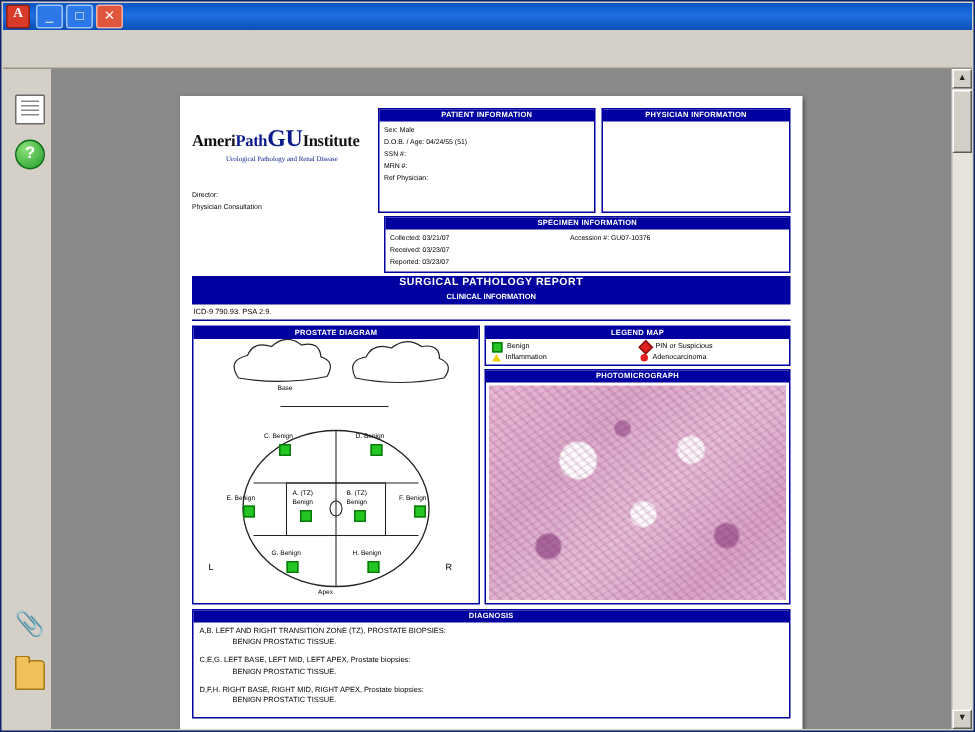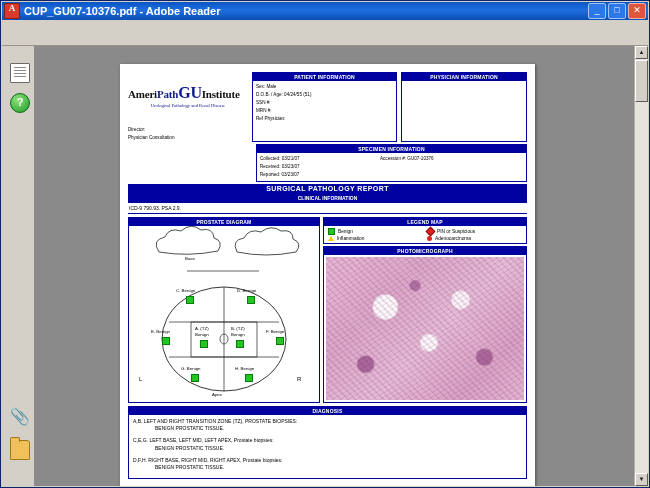--- a/index.html
+++ b/index.html
@@ -405,21 +405,20 @@
   .diag-text .indent { padding-left: 22px; }
   .diag-text p { margin: 0 0 4px 0; }
 </style>
 </head>
 <body>
 
 <div id="app">
 
   <div class="titlebar">
     <div class="title-icon"></div>
-    <div class="title-text">CUP_GU07-10376.pdf - Adobe Reader</div>
     <div class="win-buttons">
       <div class="win-btn">_</div>
       <div class="win-btn">□</div>
       <div class="win-btn close">✕</div>
     </div>
   </div>
 
   <div class="toolbar"></div>
 
   <div class="rail">

